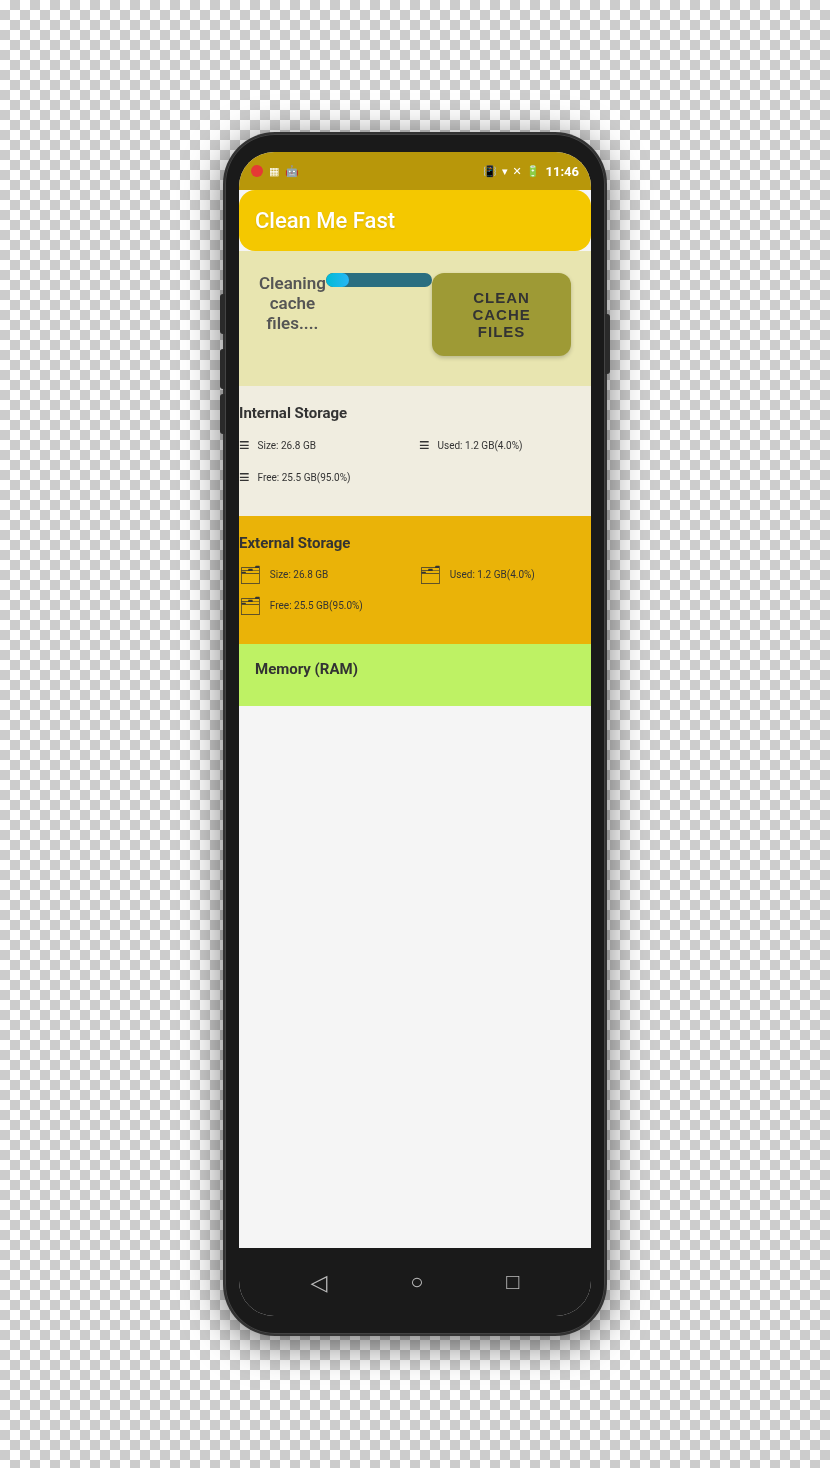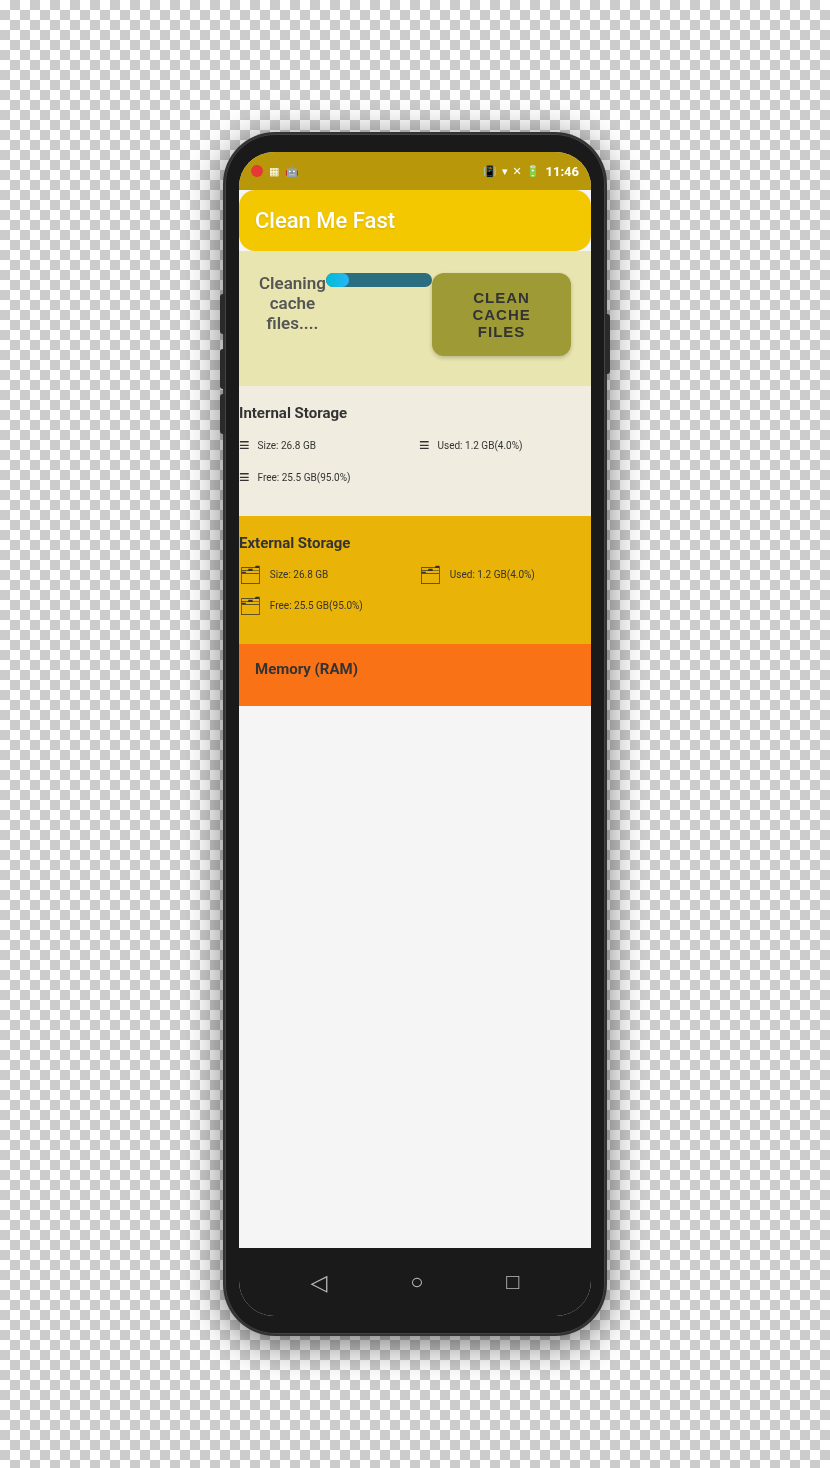--- a/index.html
+++ b/index.html
@@ -182,21 +182,21 @@
     .storage-section {
       background: #f0ede0;
       padding: 18px 0;
     }
 
     .external-section {
       background: #eab308;
     }
 
     .memory-section {
-      background: #f97316;
+      background: #bef264;
       padding: 16px;
     }
 
     .section-title {
       font-size: 15px;
       font-weight: bold;
       color: #333;
       margin-bottom: 12px;
     }
 

